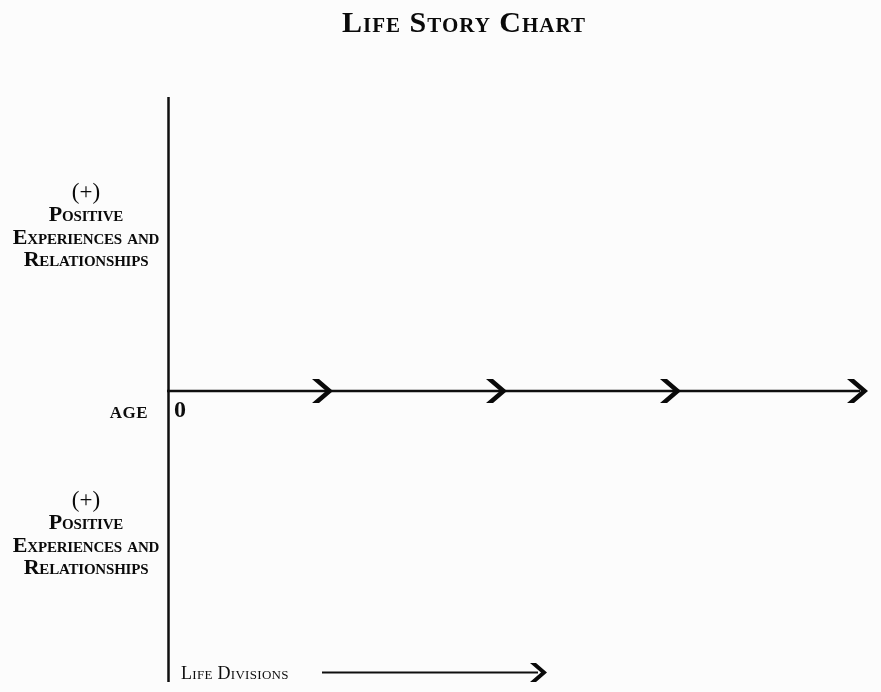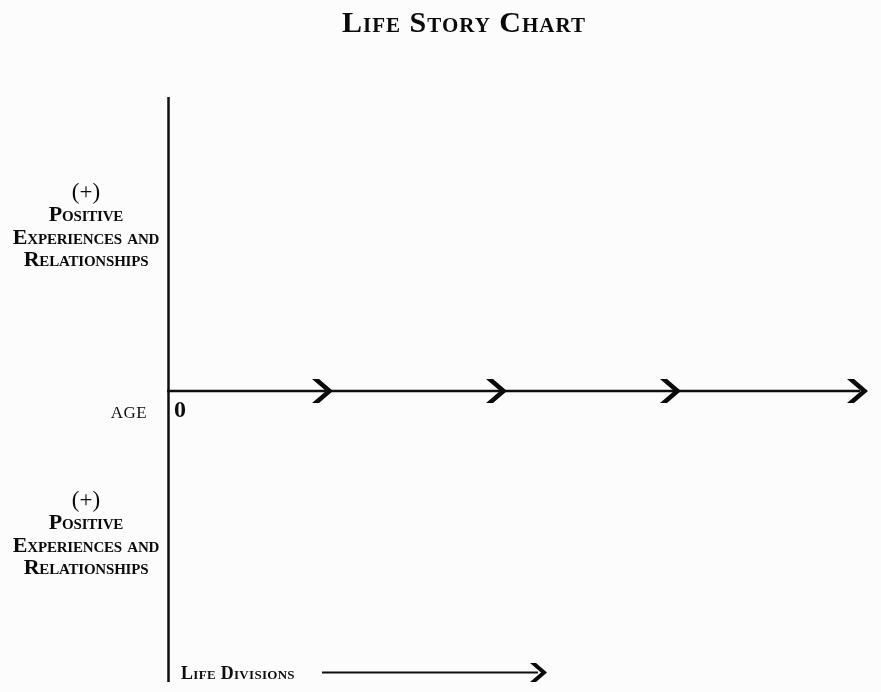--- a/index.html
+++ b/index.html
@@ -49,34 +49,34 @@
     white-space: nowrap;
   }
   .upper-block { top: 180px; }
   .lower-block { top: 488px; }
   .age-label {
     left: 108px;
     top: 403px;
     width: 42px;
     text-align: center;
     font-size: 17px;
-    font-weight: 400;
+    font-weight: 700;
     letter-spacing: 0.5px;
   }
   .origin-value {
     left: 174px;
     top: 396px;
     font-size: 24px;
     font-weight: 700;
   }
   .footer-label {
     left: 181px;
     top: 663px;
     font-size: 18px;
-    font-weight: 700;
+    font-weight: 400;
     font-variant: small-caps;
     letter-spacing: 0.3px;
     white-space: nowrap;
   }
   svg.chart-canvas {
     position: absolute;
     left: 0;
     top: 0;
   }
 </style>

